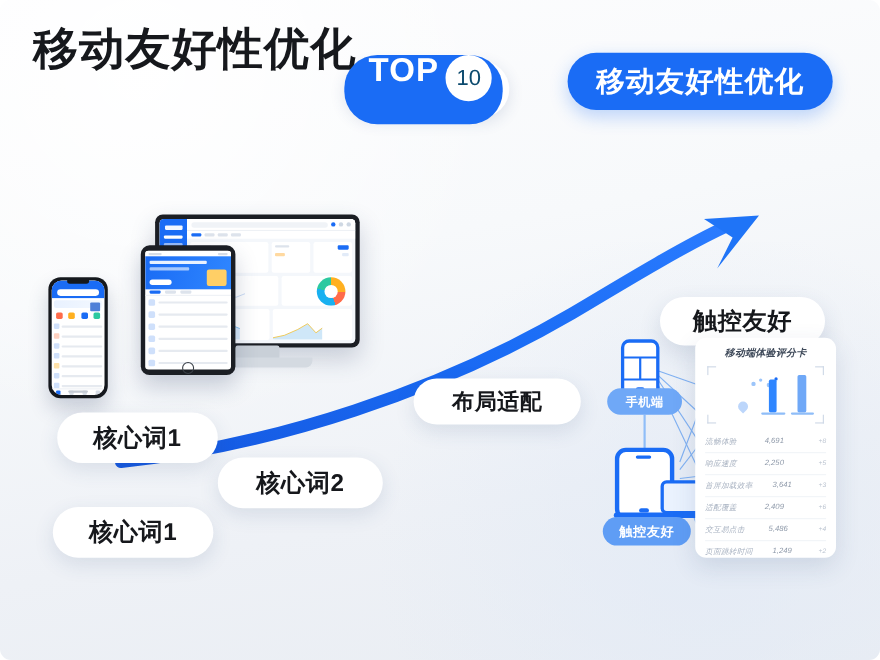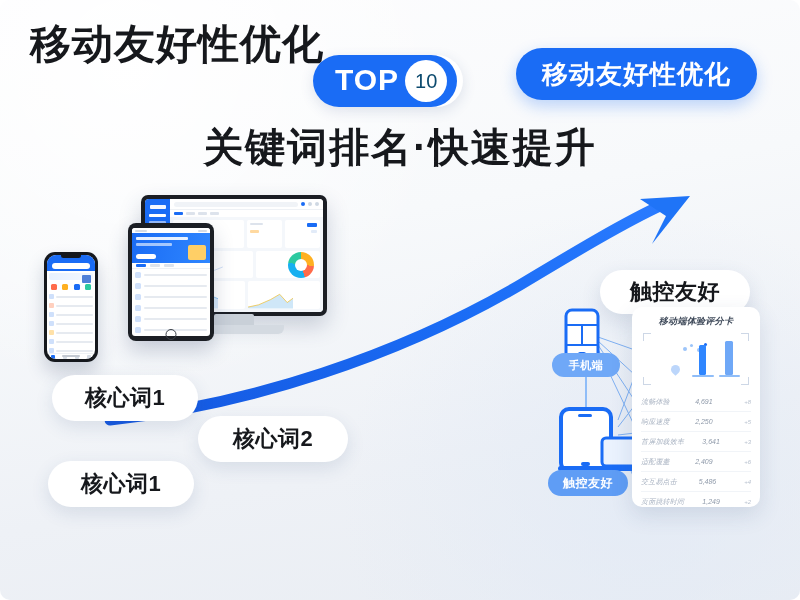--- a/index.html
+++ b/index.html
@@ -31,21 +31,21 @@
     font-size:41px;line-height:1;font-weight:bold;color:#16181c;
     letter-spacing:1px;white-space:nowrap;
   }
   .top-badge{
     position:absolute;left:313px;top:55px;
     height:52px;display:flex;align-items:center;
     background:#ffffff;border-radius:30px;padding:0 6px 0 0;
     box-shadow:0 4px 14px rgba(40,70,130,.14);
   }
   .top-badge .inner{
-    height:52px;display:flex;align-items:center;gap:6px;
+    height:63px;display:flex;gap:6px;
     background:#1a6cf5;border-radius:30px;padding:0 10px 0 22px;
   }
   .top-badge .word{
     color:#ffffff;font-size:30px;font-weight:bold;letter-spacing:1px;
     line-height:1;padding-bottom:2px;
   }
   .top-badge .num{
     width:42px;height:42px;border-radius:50%;background:#ffffff;
     display:flex;align-items:center;justify-content:center;
     color:#0c4a6e;font-size:20px;font-weight:normal;line-height:1;
@@ -231,21 +231,20 @@
 
   <div class="top-badge">
     <div class="inner">
       <span class="word">TOP</span>
       <span class="num">10</span>
     </div>
   </div>
 
   <div class="blue-tag">移动友好性优化</div>
 
-  <div class="title-sub">关键词排名·快速提升</div>
 
   <svg class="arrow-svg" viewBox="0 0 800 600">
     <defs>
       <linearGradient id="agrad" x1="0" y1="1" x2="1" y2="0">
         <stop offset="0%" stop-color="#1558e0"></stop>
         <stop offset="55%" stop-color="#1a6cf5"></stop>
         <stop offset="100%" stop-color="#2a7bff"></stop>
       </linearGradient>
     </defs>
     <path d="M110,420 C250,405 400,355 520,285 C575,252 625,222 662,205" fill="none" stroke="url(#agrad)" stroke-width="11" stroke-linecap="round"></path>
@@ -435,20 +434,21 @@
           <div class="ph-tico"></div>
         </div>
         <div class="ph-bar"></div>
       </div>
     </div>
   </div>
 
   <div class="kw kw1">核心词1</div>
   <div class="kw kw2">核心词2</div>
   <div class="kw kw3">核心词1</div>
+  <div class="kw kw-layout">布局适配</div>
   <div class="kw kw-touch">触控友好</div>
 
   <div class="diagram">
     <svg class="diag-svg" viewBox="0 0 240 210">
       <g stroke="#7fb0f2" stroke-width="1" fill="none">
         <line x1="58" y1="32" x2="95" y2="45"></line>
         <line x1="58" y1="36" x2="95" y2="70"></line>
         <line x1="58" y1="40" x2="95" y2="96"></line>
         <line x1="58" y1="44" x2="95" y2="122"></line>
         <line x1="78" y1="115" x2="95" y2="70"></line>

